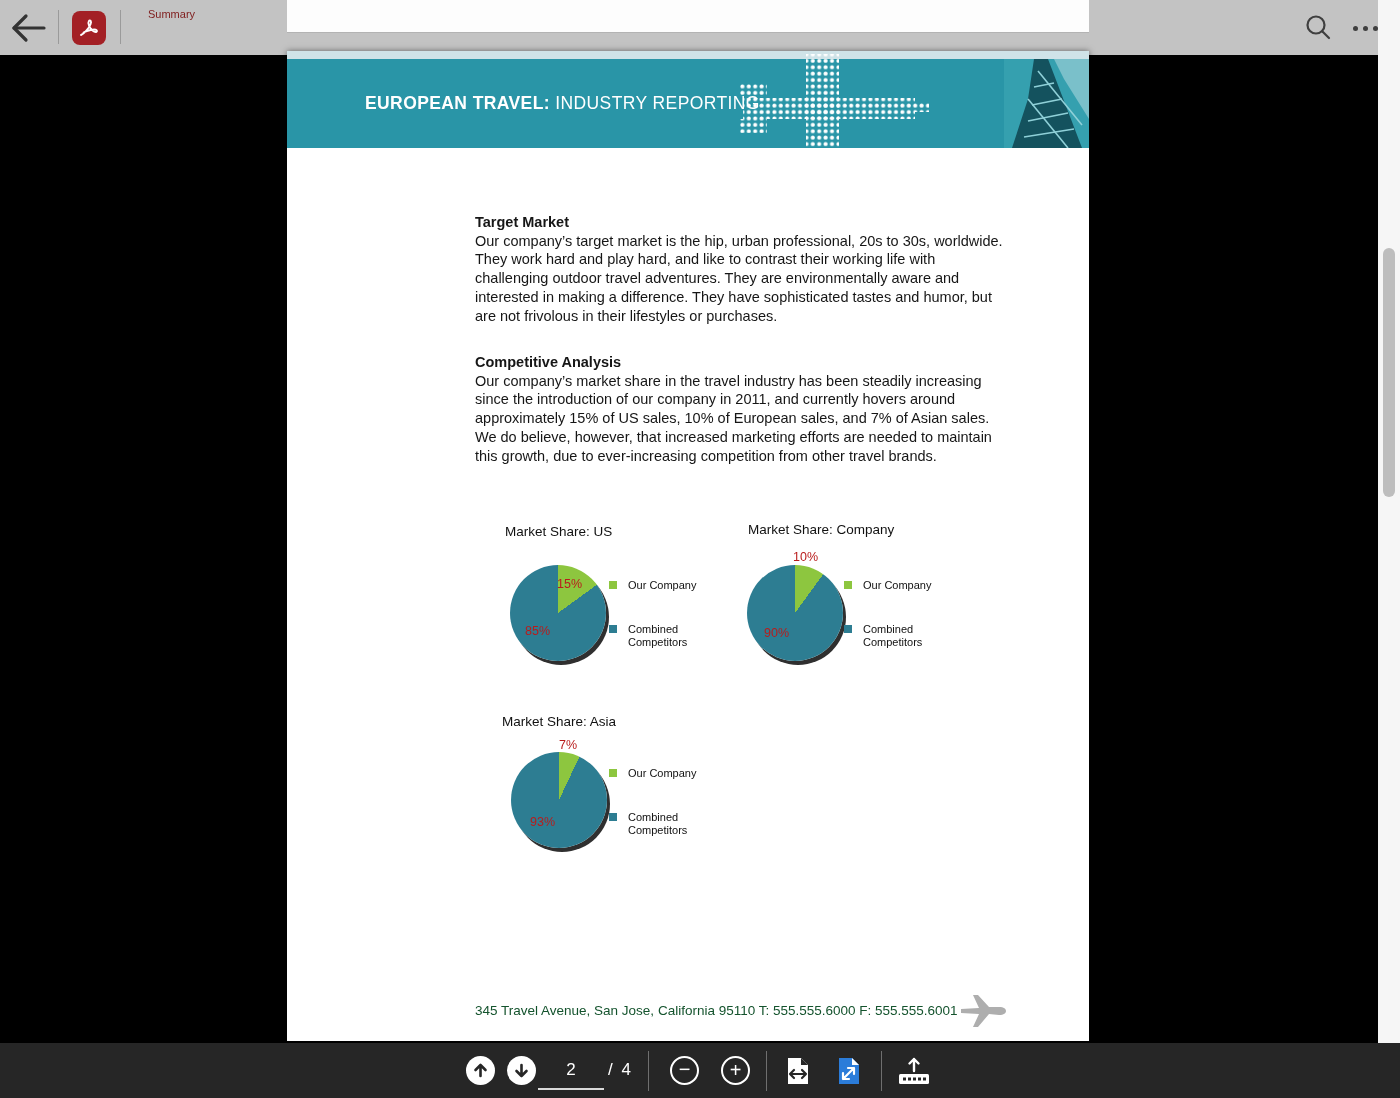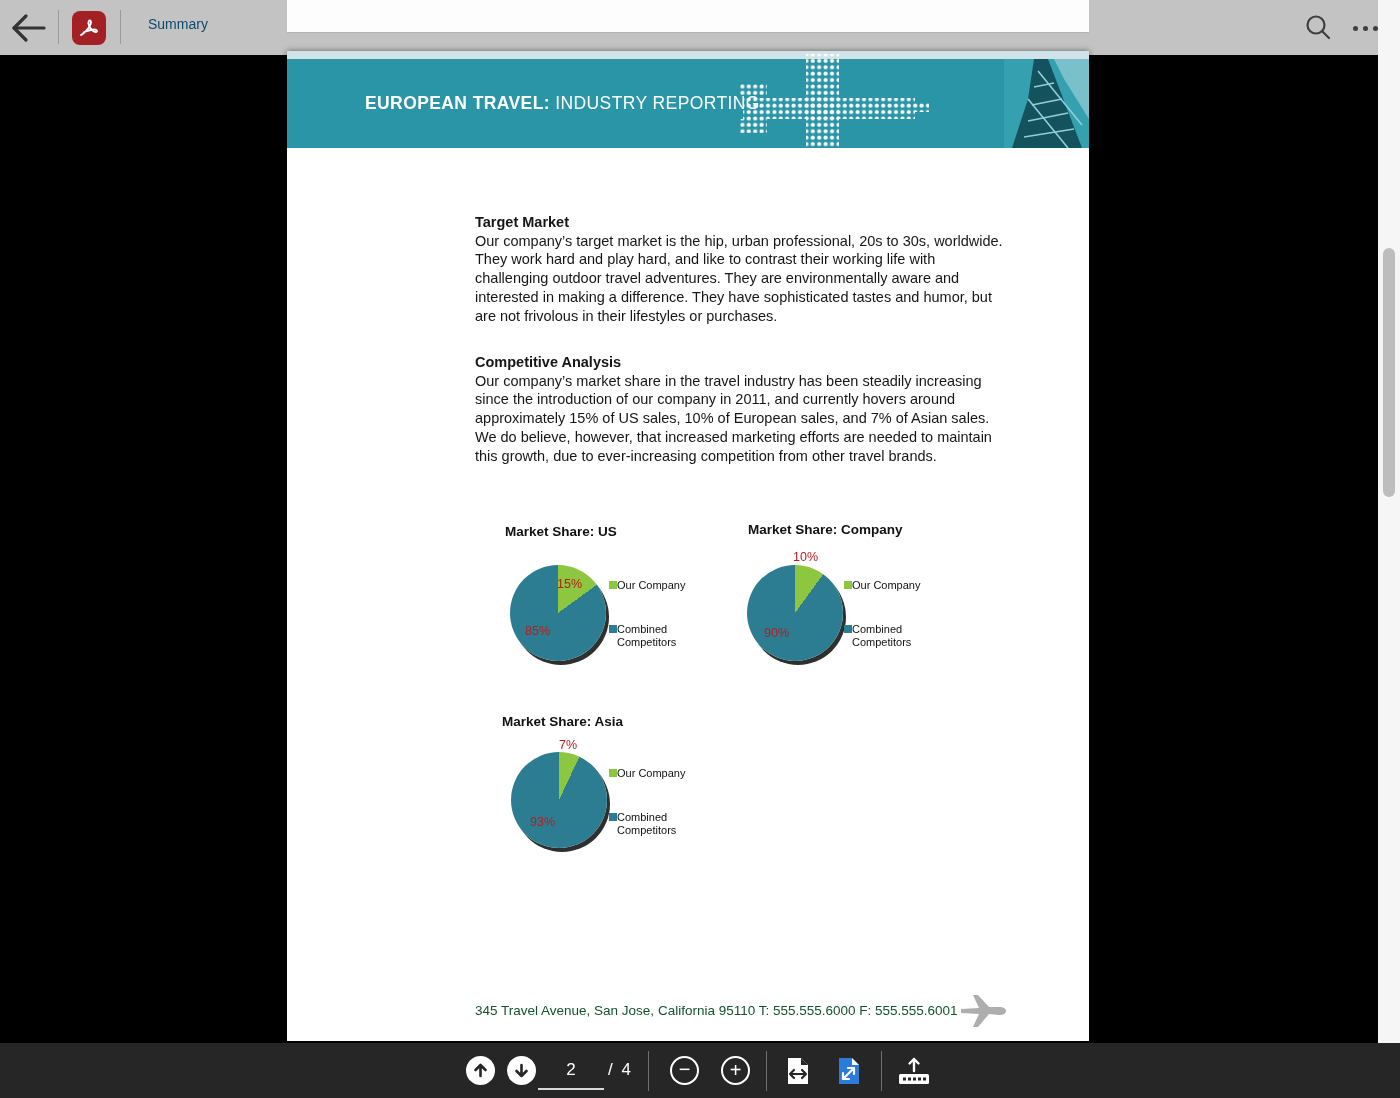--- a/index.html
+++ b/index.html
@@ -5,21 +5,21 @@
   * { margin:0; padding:0; box-sizing:border-box; }
   html,body { width:1400px; height:1098px; overflow:hidden; background:#000;
               font-family:"Liberation Sans", sans-serif; }
 
   
   #topbar { position:absolute; left:0; top:0; width:1400px; height:55px; background:#c3c3c3; z-index:1; }
   .tb-divider { position:absolute; top:10px; width:1px; height:34px; background:#9a9a9a; }
   #back-btn { position:absolute; left:8px; top:8px; width:42px; height:40px; cursor:pointer; }
   #pdf-icon { position:absolute; left:72px; top:11px; width:34px; height:34px; background:#a32025;
               border-radius:8px; display:flex; align-items:center; justify-content:center; }
-  #doc-title { position:absolute; left:148px; top:16px; font-size:14px; color:#0c4a6e; }
+  #doc-title { position:absolute; left:148px; top:8px; font-size:11px; color:#7f1d1d; }
   #search-btn { position:absolute; left:1302px; top:12px; width:32px; height:32px; }
   #more-btn { position:absolute; left:1344px; top:12px; width:42px; height:32px;
               display:flex; align-items:center; justify-content:center; gap:5px; }
   #more-btn i { width:5px; height:5px; border-radius:50%; background:#3f3f3f; display:block; }
 
   
   #page1-bottom { position:absolute; left:287px; top:0; width:802px; height:33px;
                   background:#fdfdfd; border-bottom:1px solid #b3b3b3; z-index:2; }
   #page2 { position:absolute; left:287px; top:51px; width:802px; height:990px; background:#fff;
            z-index:2; box-shadow:0 0 6px rgba(0,0,0,0.5); }
@@ -30,26 +30,26 @@
   #banner-title b { font-weight:700; }
   #banner-title span.light { font-weight:400; }
   #plane-dots { position:absolute; left:453px; top:-7px; }
   #eiffel { position:absolute; right:0; top:0; width:85px; height:89px; }
 
   .doc-text { position:absolute; left:188px; width:536px; color:#161616;
               font-size:14.5px; line-height:18.7px; }
   .doc-text h3 { font-size:14.5px; font-weight:700; margin:0; }
 
   
-  .chart-title { position:absolute; font-size:13.5px; font-weight:700; color:#111; }
+  .chart-title { position:absolute; font-size:13.5px; font-weight:400; color:#111; }
   .pie { position:absolute; width:96px; height:96px; border-radius:50%;
          box-shadow:3px 4px 0 rgba(10,10,10,0.85); }
   .pct { position:absolute; font-size:12.5px; color:#b91c1c; }
   .legend { position:absolute; width:92px; }
-  .legend-row { display:flex; align-items:flex-start; gap:0; margin-bottom:0; }
+  .legend-row { display:flex; align-items:flex-start; gap:11px; margin-bottom:0; }
   .legend-swatch { width:8px; height:8px; margin-top:2px; flex:0 0 auto; }
   .legend-label { font-size:11px; line-height:13px; color:#111; }
 
   
   #footer-line { position:absolute; left:188px; top:952px; font-size:13.5px; color:#14532d; }
   #footer-plane { position:absolute; left:672px; top:938px; }
 
   
   #scroll-strip { position:absolute; left:1378px; top:0; width:22px; height:1043px; background:#f6f6f6; z-index:3; }
   #scroll-thumb { position:absolute; left:5px; top:248px; width:12px; height:249px; background:#bdbdbd; border-radius:6px; }

